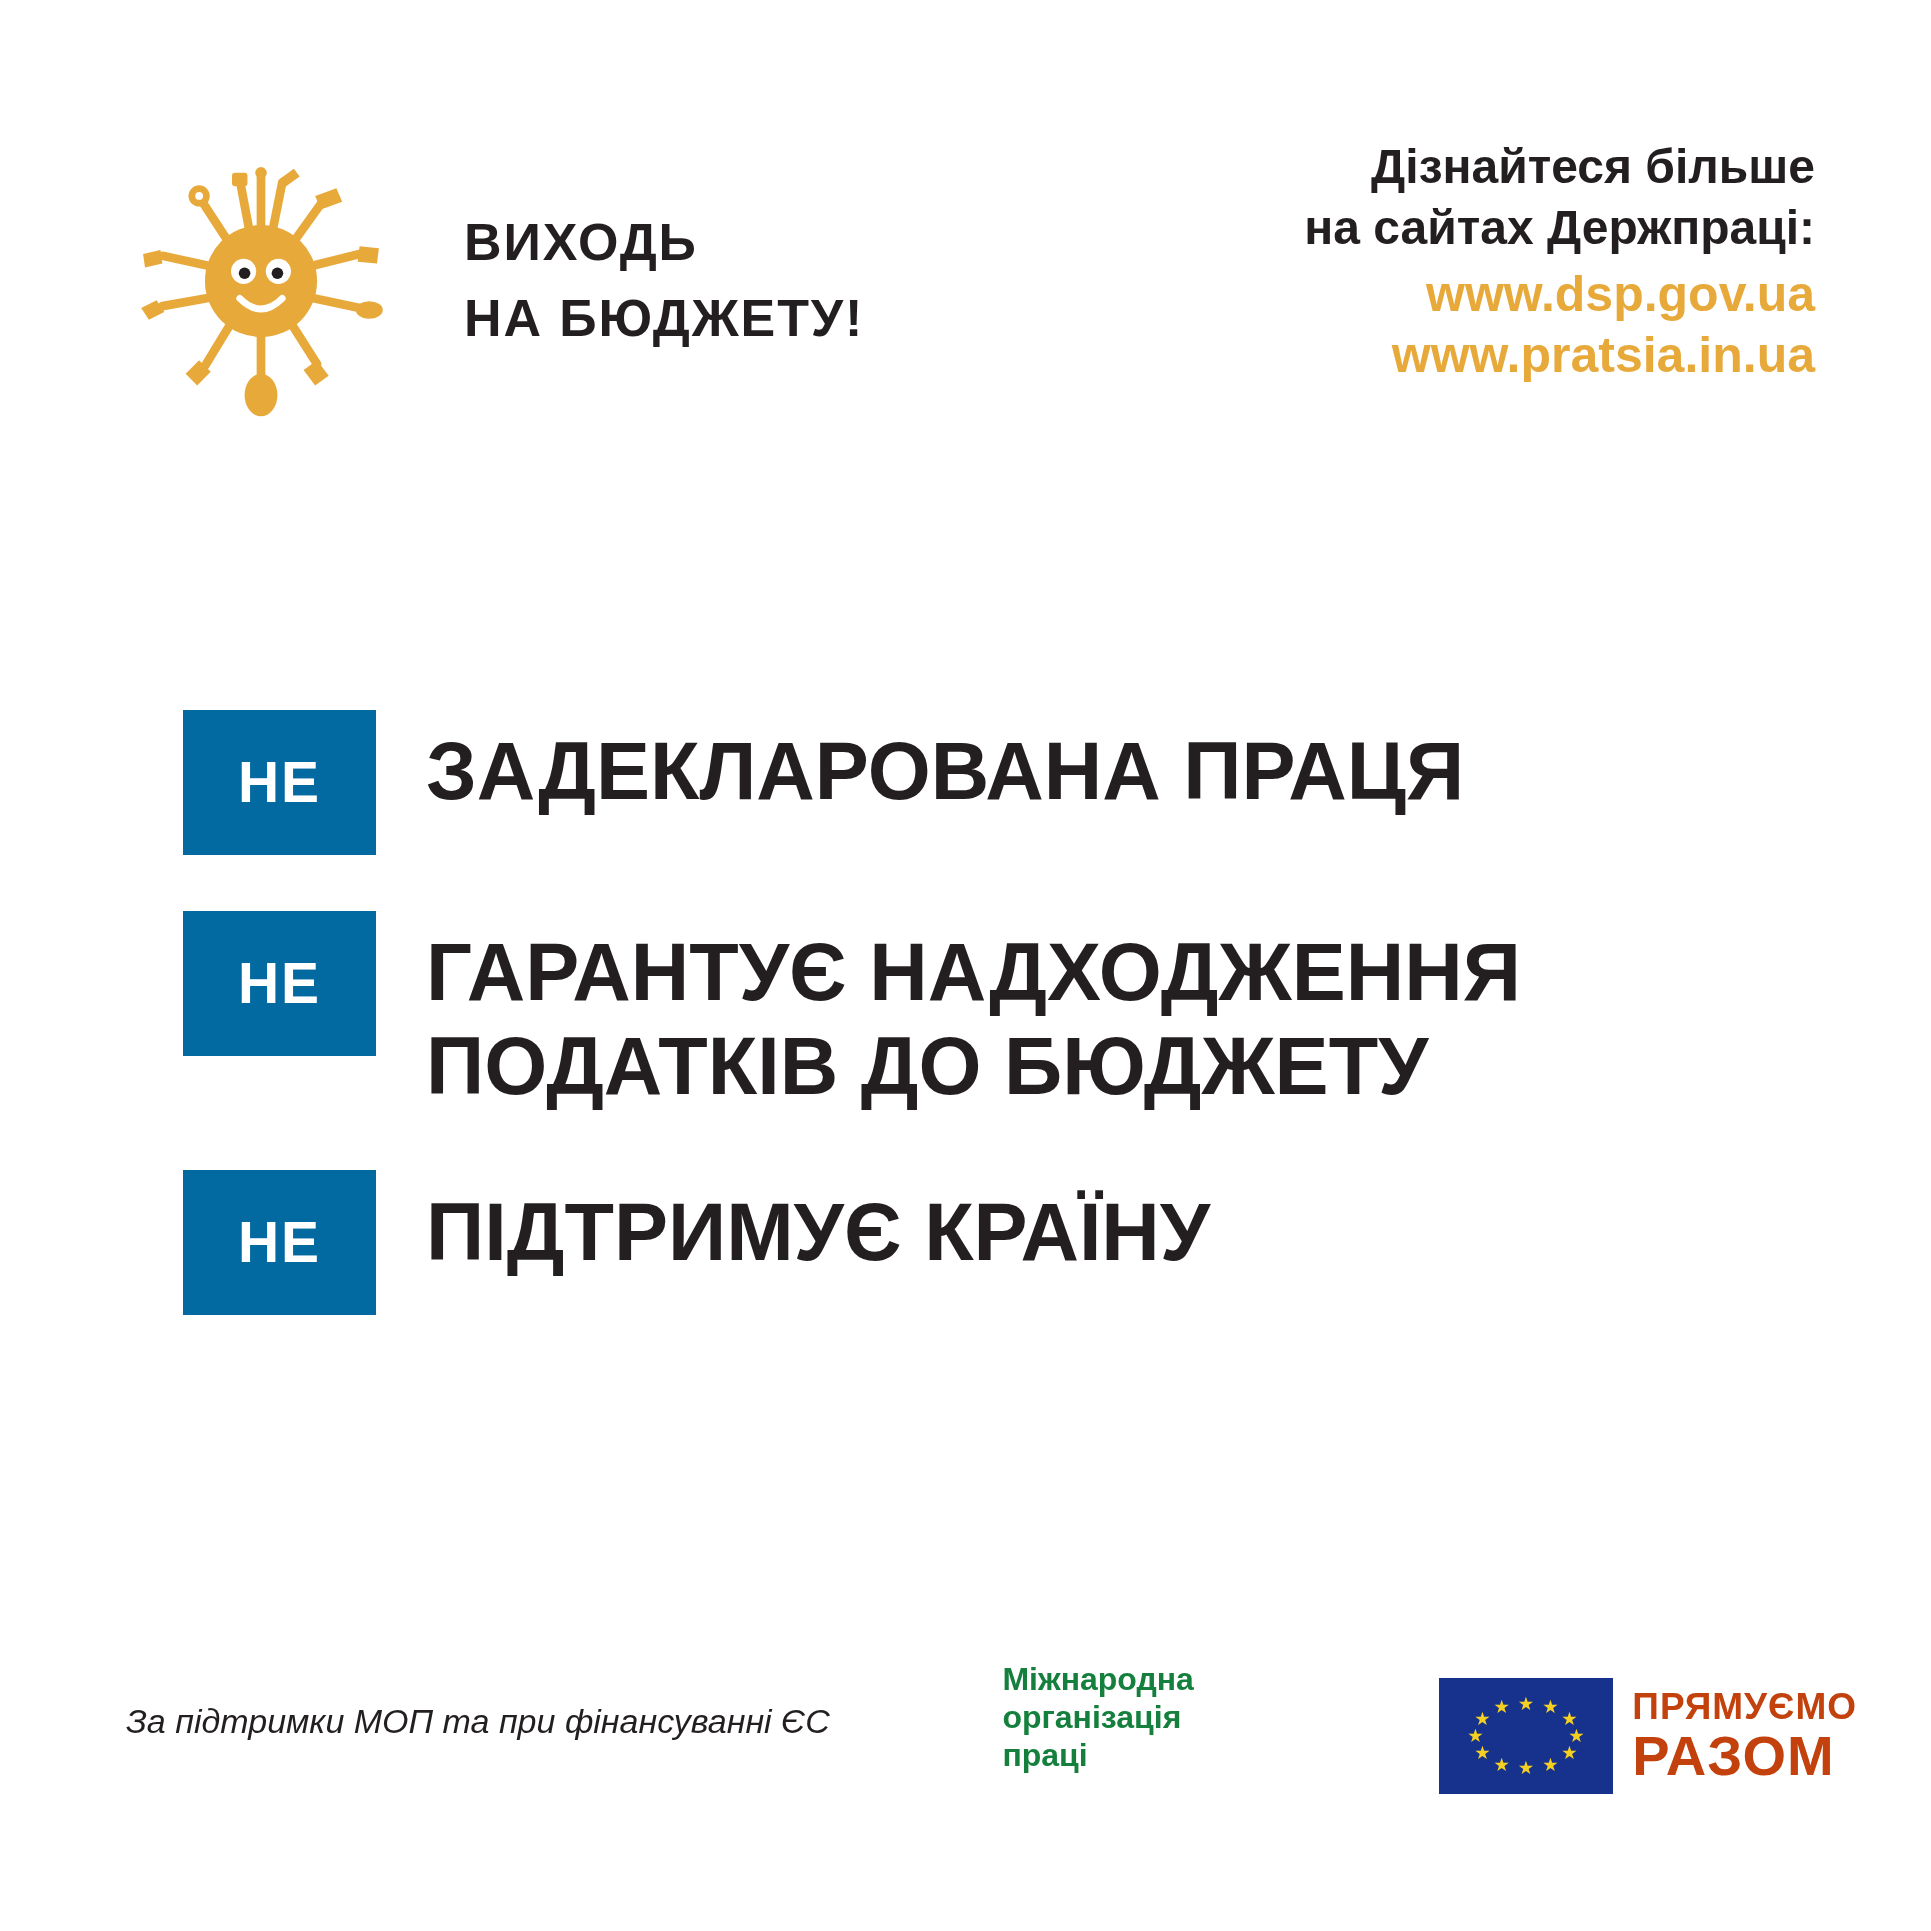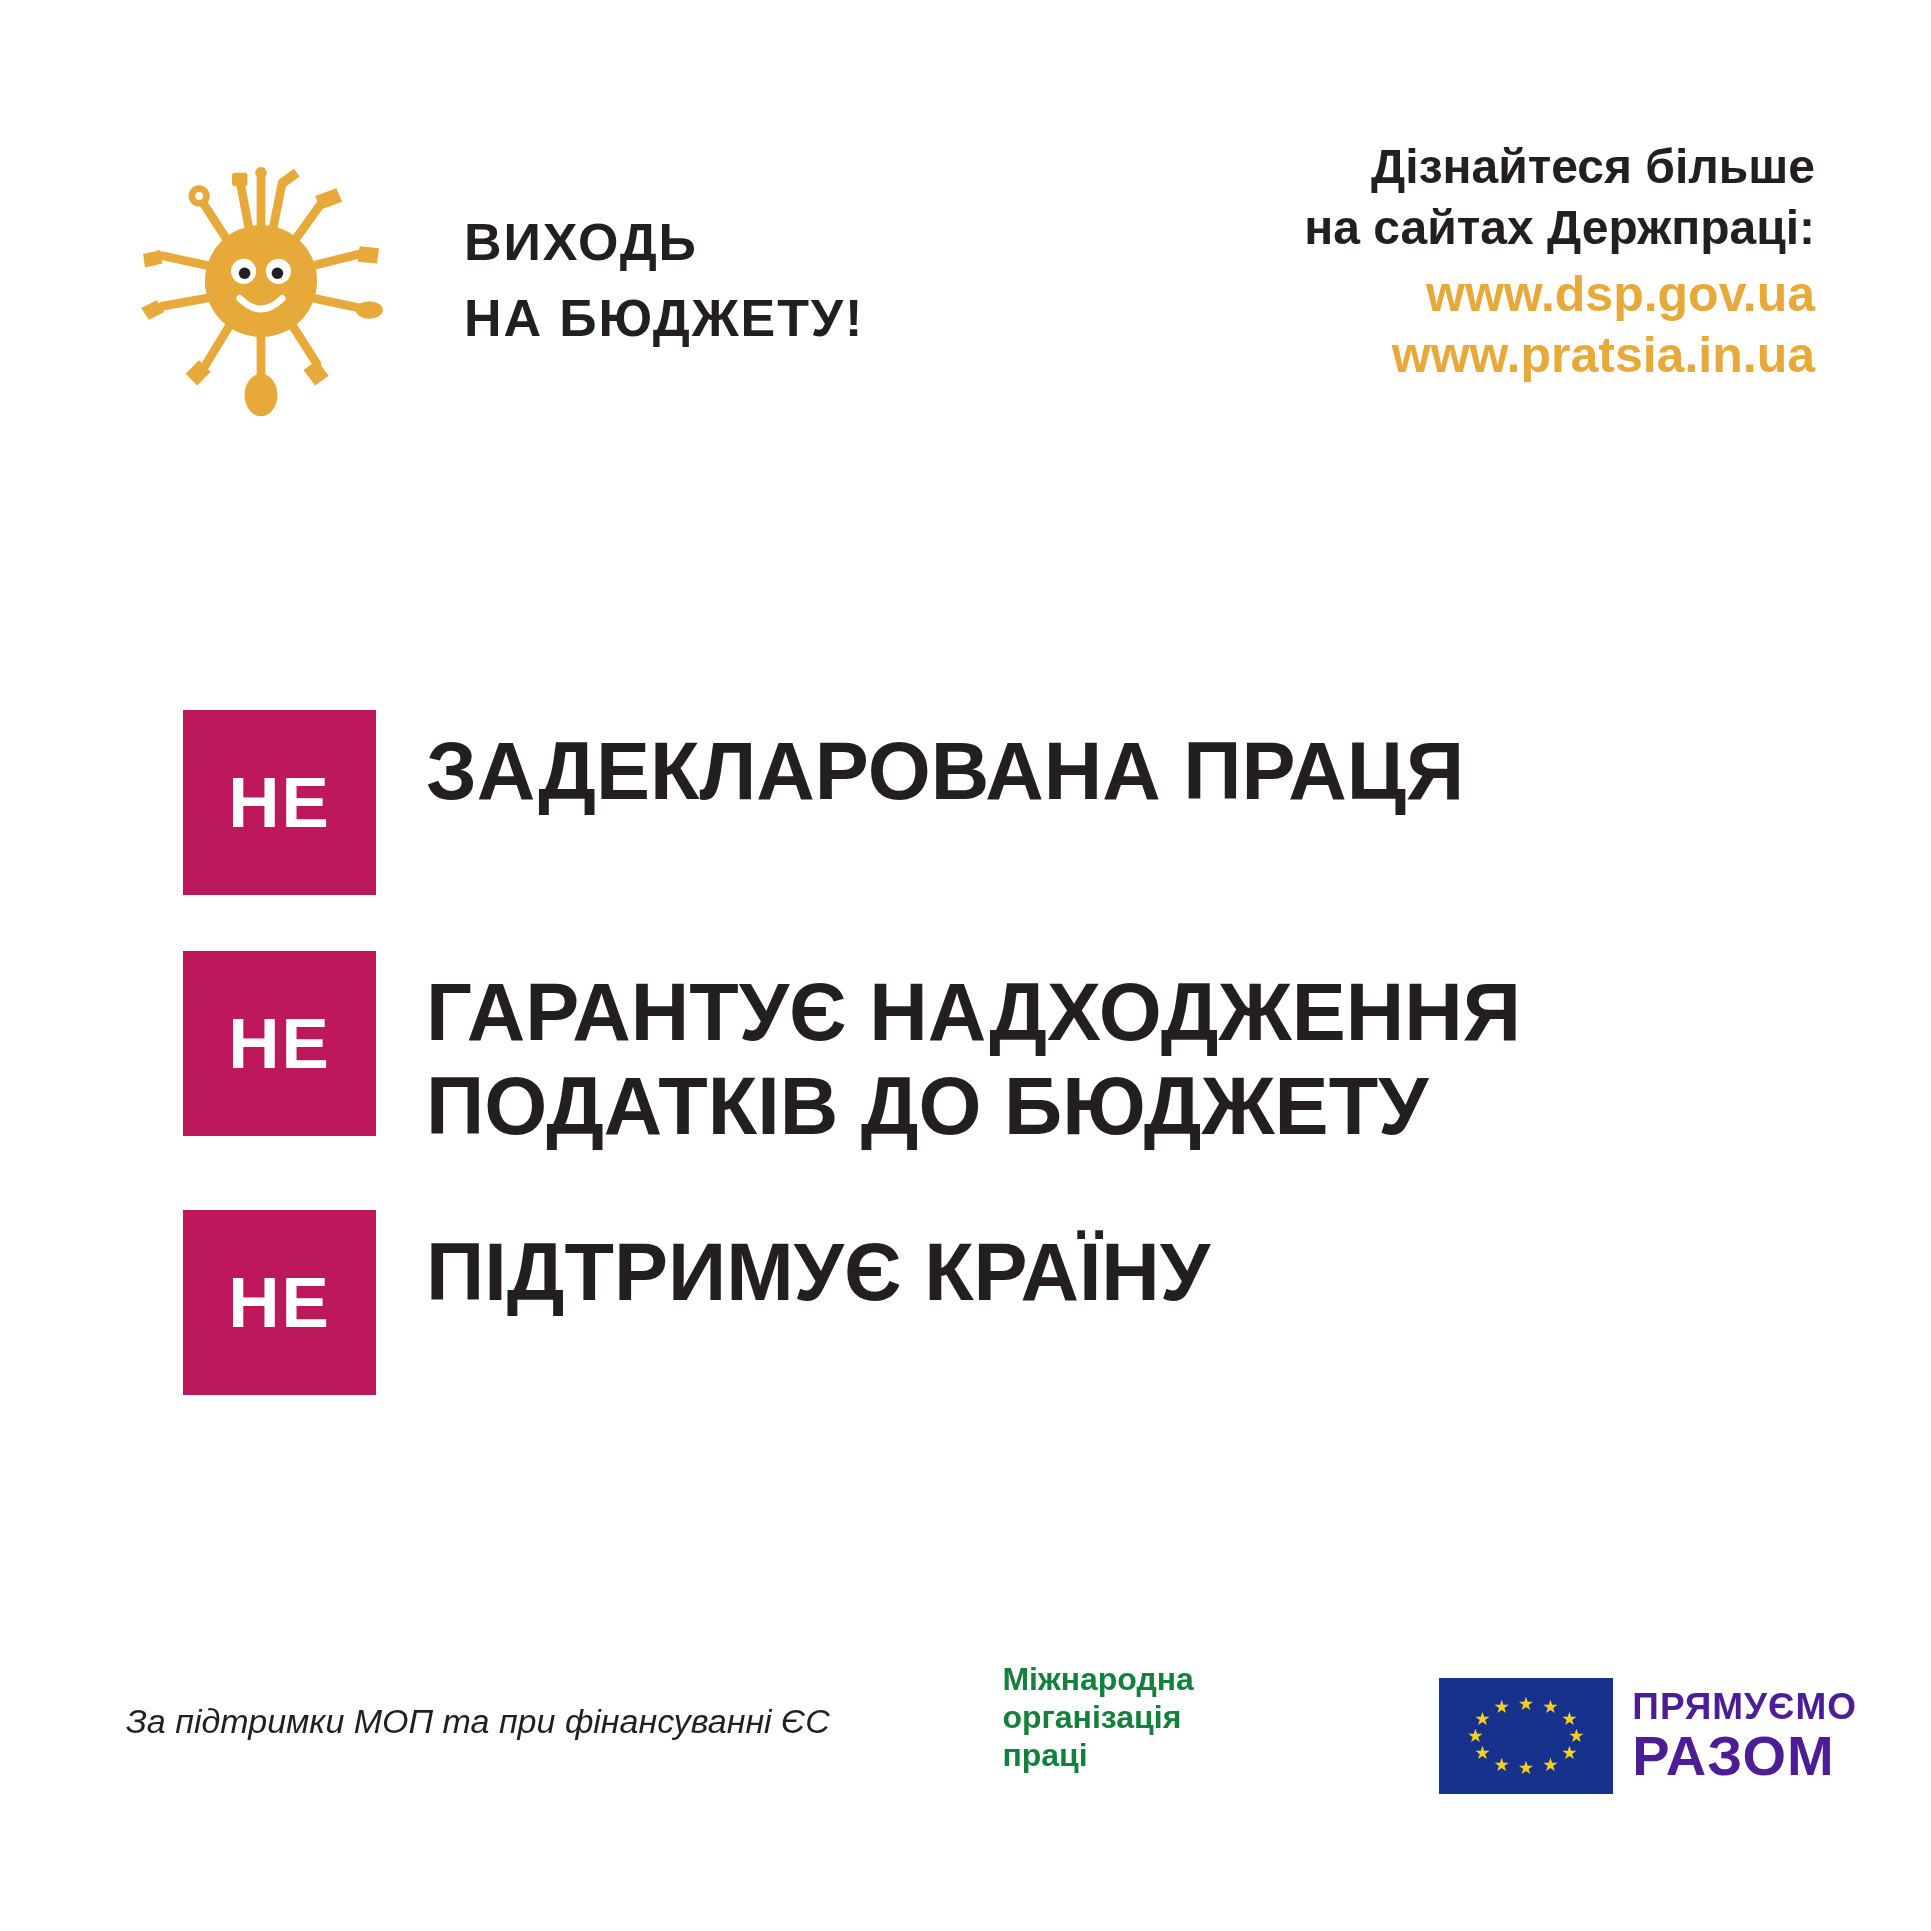--- a/index.html
+++ b/index.html
@@ -73,27 +73,27 @@
     top: 710px;
     left: 183px;
     width: 1641px;
   }
   .row {
     display: flex;
     align-items: flex-start;
     margin-bottom: 56px;
   }
   .badge {
-    background: #be185d;
+    background: #0369a1;
     color: #ffffff;
     font-weight: bold;
-    font-size: 71px;
+    font-size: 57px;
     line-height: 1;
     width: 193px;
-    height: 185px;
+    height: 145px;
     display: flex;
     align-items: center;
     justify-content: center;
     flex: 0 0 auto;
     letter-spacing: 1.9px;
   }
   .row-text {
     margin-left: 50px;
     font-weight: bold;
     font-size: 81px;
@@ -157,21 +157,21 @@
   }
   .eu-star {
     position: absolute;
     color: #f5d020;
     font-size: 18.3px;
     line-height: 1;
     transform: translate(-50%, -50%);
   }
   .eu-caption {
     margin-left: 19.3px;
-    color: #4c1d95;
+    color: #c2410c;
     font-weight: bold;
     line-height: 1.0;
   }
   .eu-caption .c1 { font-size: 37px; letter-spacing: 1px; }
   .eu-caption .c2 { font-size: 56px; letter-spacing: 1px; margin-top: 3.9px;}
 </style>
 </head>
 <body>
 
 <div class="header">

